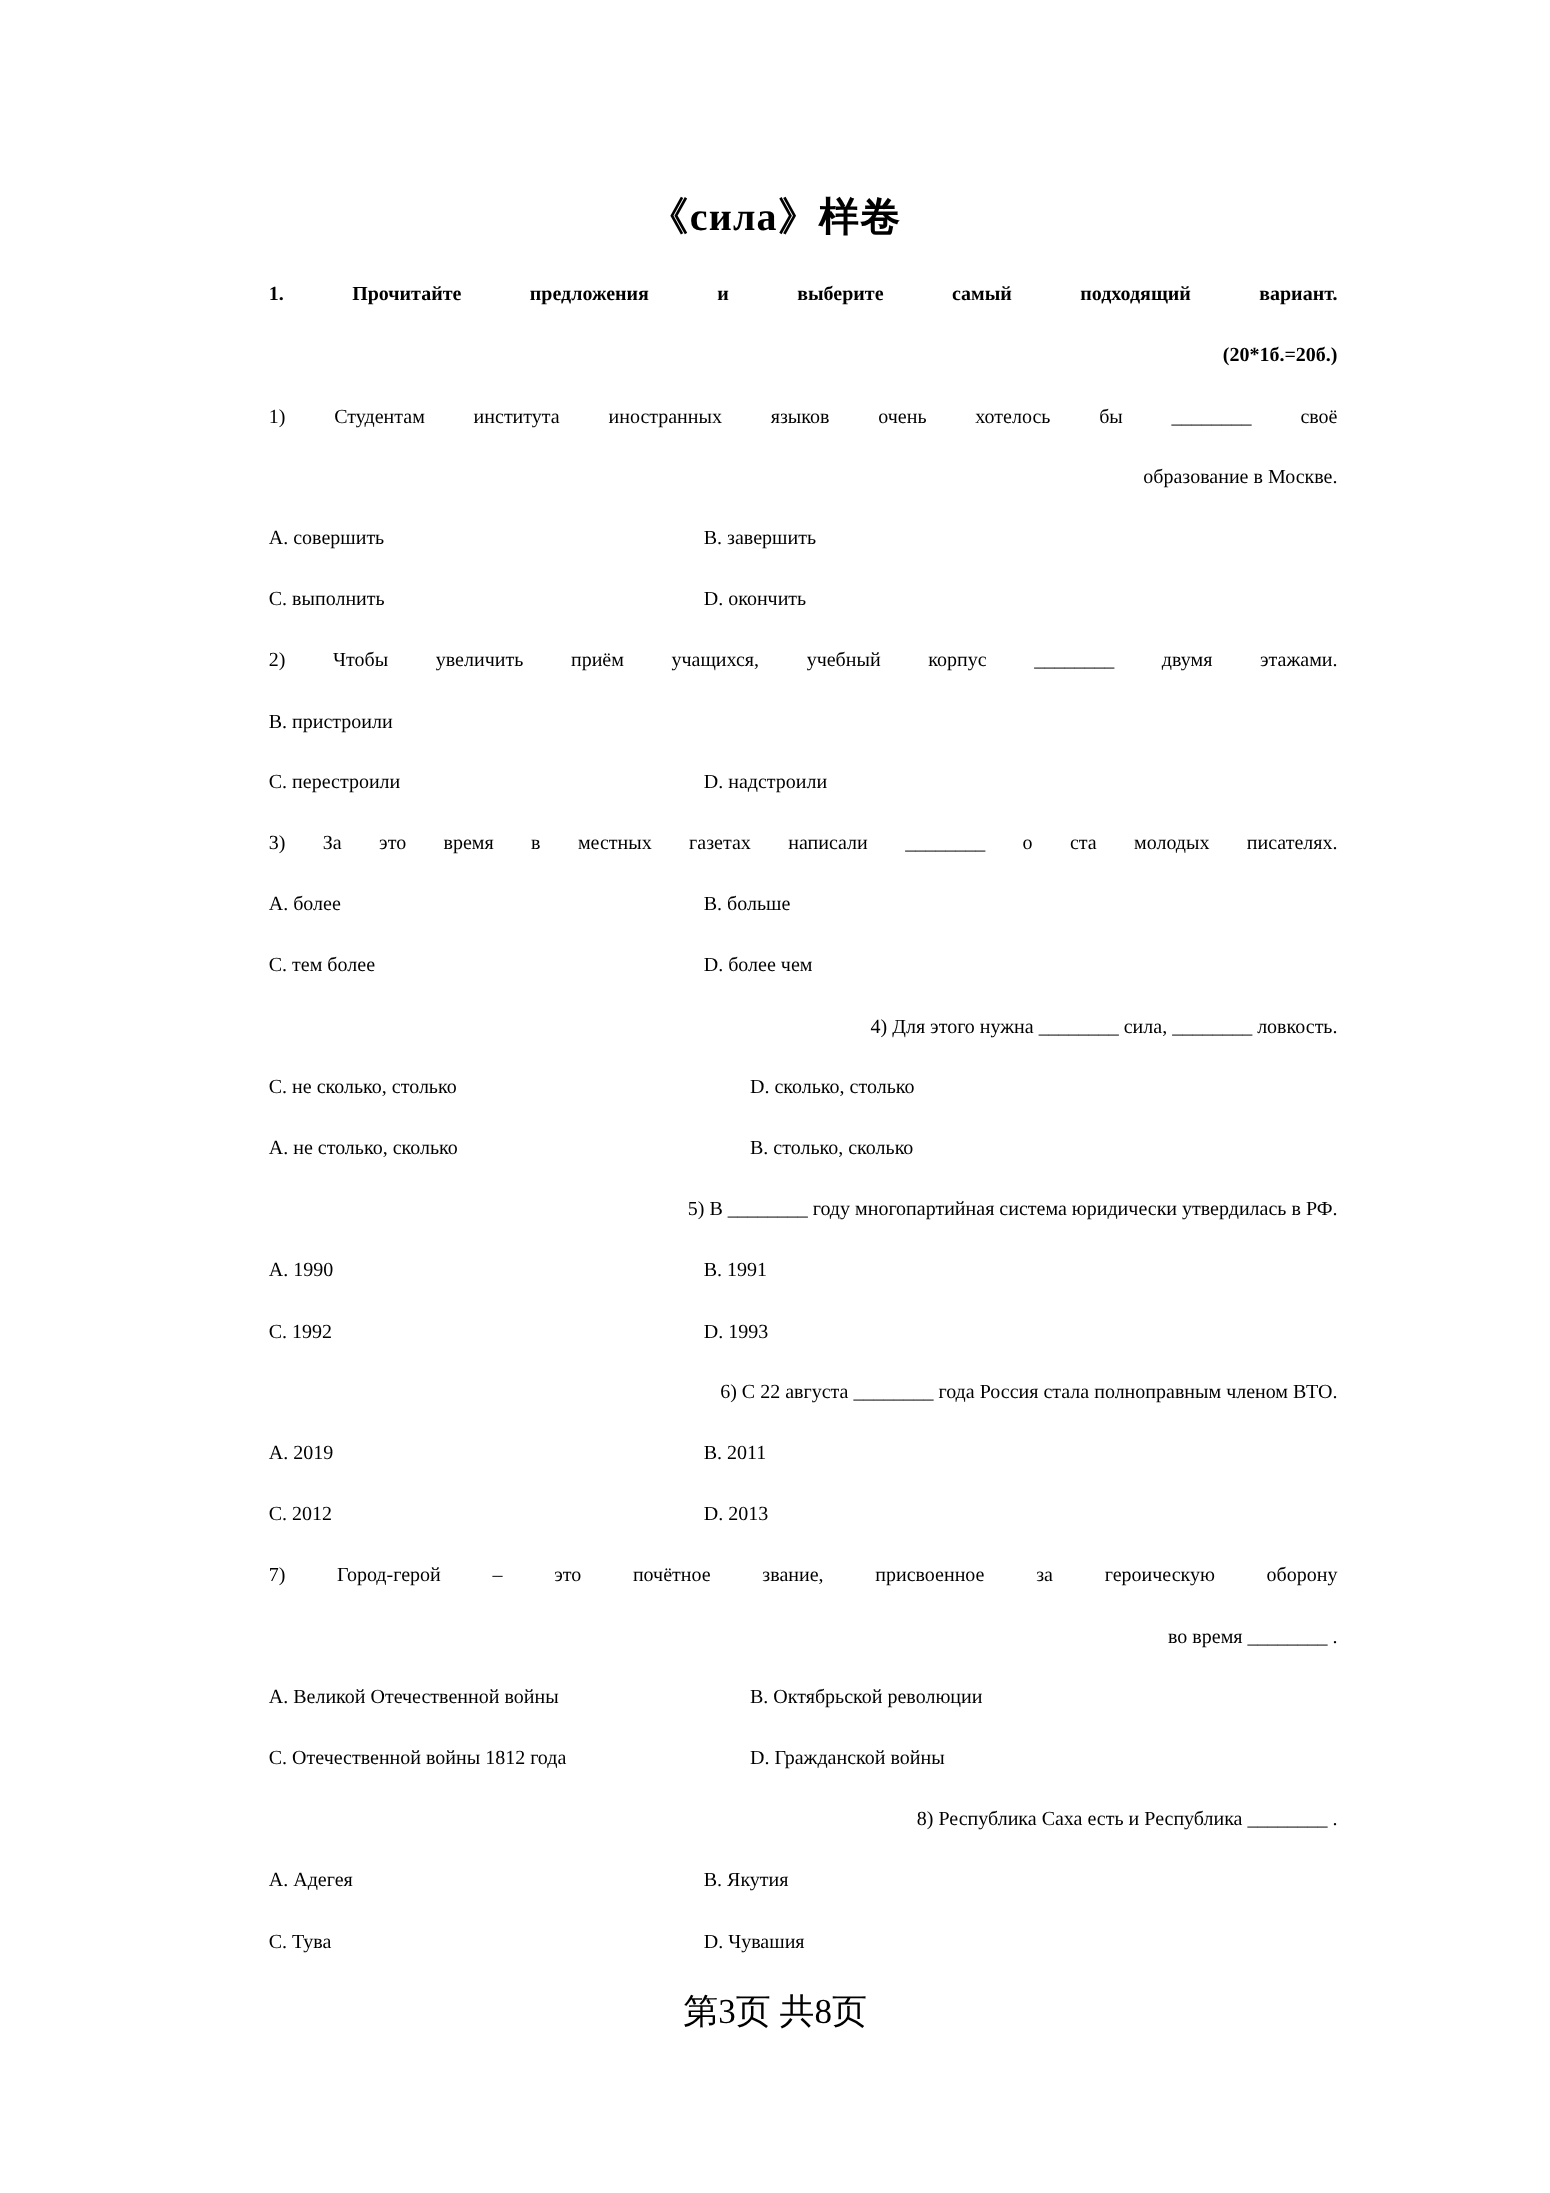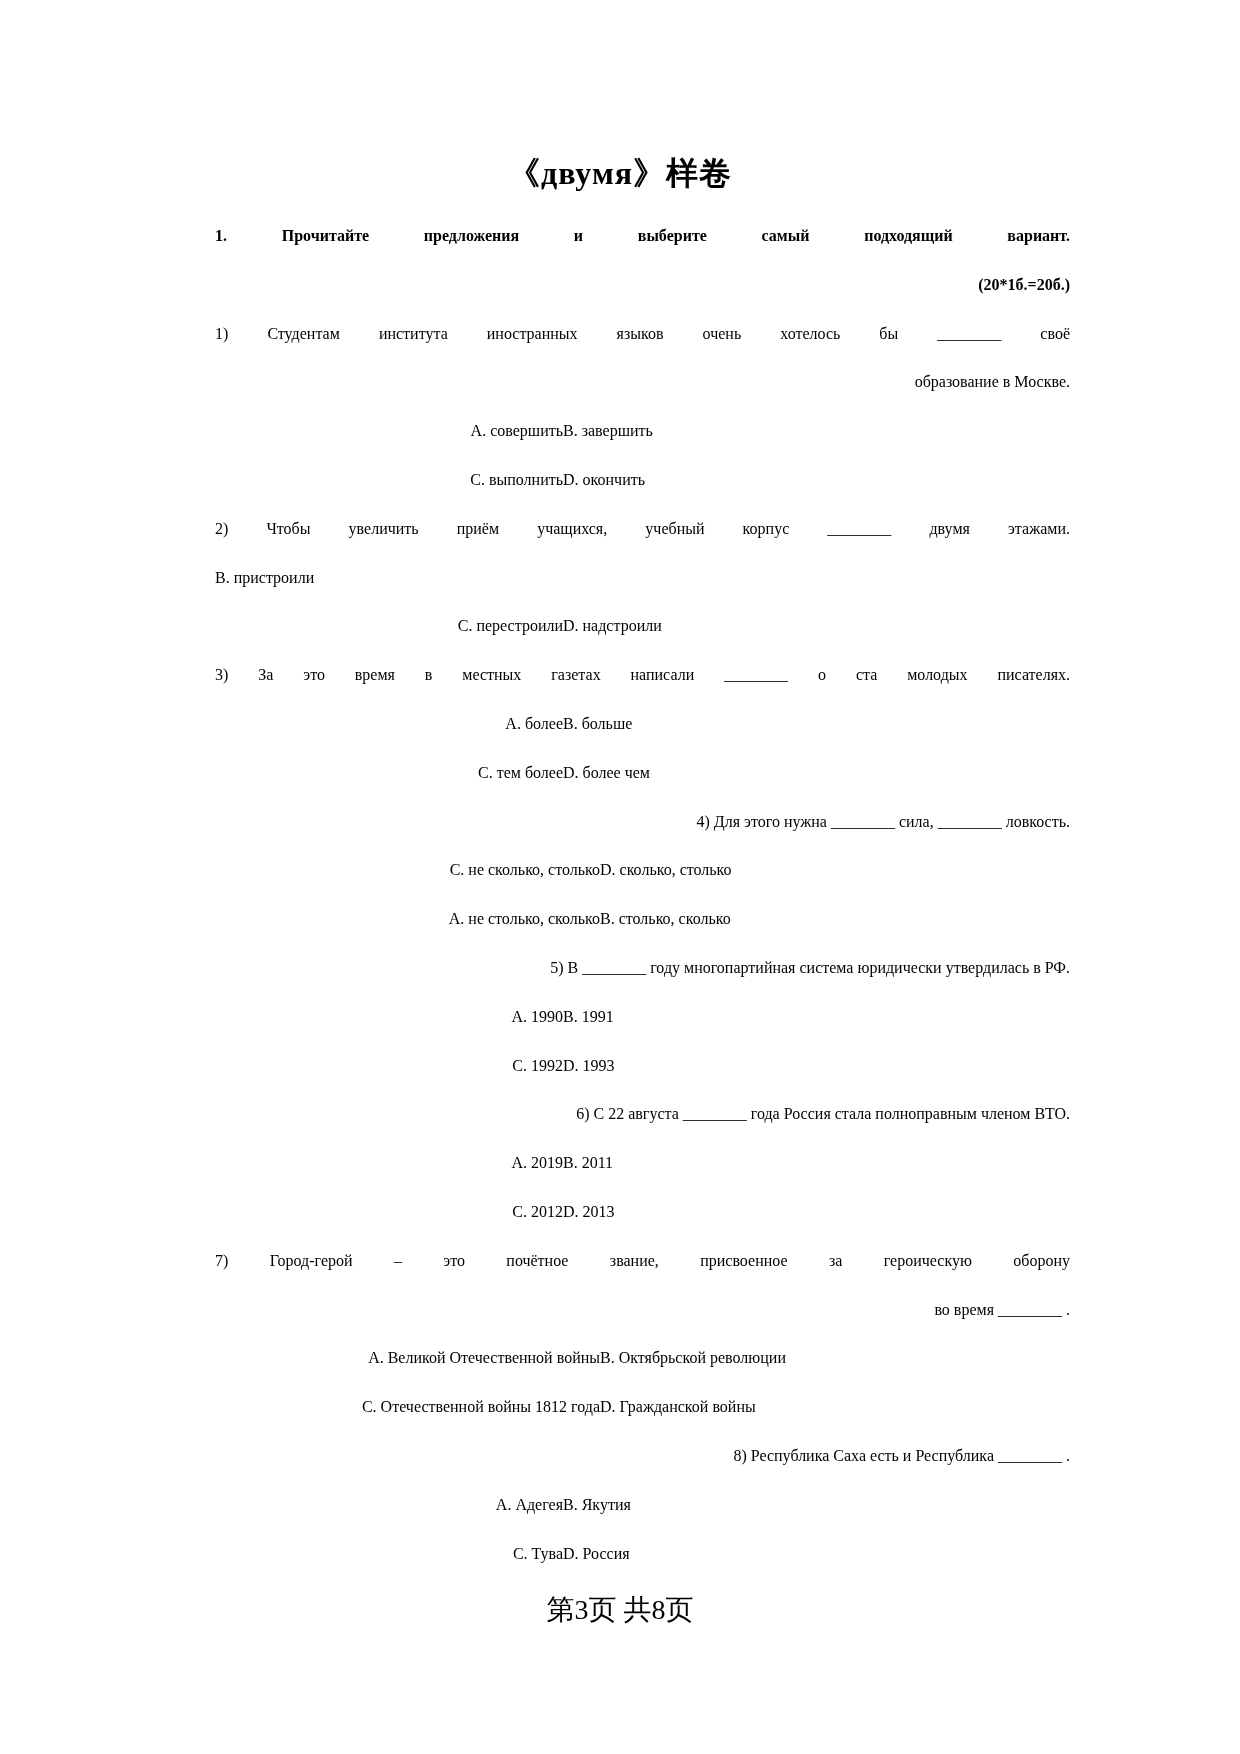--- a/index.html
+++ b/index.html
@@ -38,21 +38,20 @@
   .line {
     height: 48.8px;
     line-height: 48.8px;
     text-align: right;
   }
   .opts {
     display: flex;
     height: 48.8px;
     line-height: 48.8px;
     padding-left: 45px;
-    text-align: right;
   }
   .opts .a {
     width: 348px;
     flex-shrink: 0;
   }
   .opts.wide .a {
     width: 385px;
   }
   .indent {
     text-indent: 45px;
@@ -72,21 +71,21 @@
     text-align: center;
     font-size: 28px;
     line-height: 28px;
   }
 </style>
 </head>
 <body>
 
 <div class="page">
 
-  <h1 class="doc-title">《двумя》样卷</h1>
+  <h1 class="doc-title">《сила》样卷</h1>
 
   <div class="content">
 
     <div class="line bold just indent">1. Прочитайте предложения и выберите самый подходящий вариант.</div>
     <div class="line bold">(20*1б.=20б.)</div>
 
     <div>
       <div class="line just indent">1) Студентам института иностранных языков очень хотелось бы ________ своё</div>
       <div class="line">образование в Москве.</div>
       <div class="opts">
@@ -172,21 +171,21 @@
     </div>
 
     <div>
       <div class="line indent">8) Республика Саха есть и Республика ________ .</div>
       <div class="opts">
         <div class="a">A. Адегея</div>
         <div class="b">B. Якутия</div>
       </div>
       <div class="opts">
         <div class="a">C. Тува</div>
-        <div class="b">D. Россия</div>
+        <div class="b">D. Чувашия</div>
       </div>
     </div>
 
   </div>
 
   <div class="footer">第3页 共8页</div>
 
 </div>
 
 </body></html>

